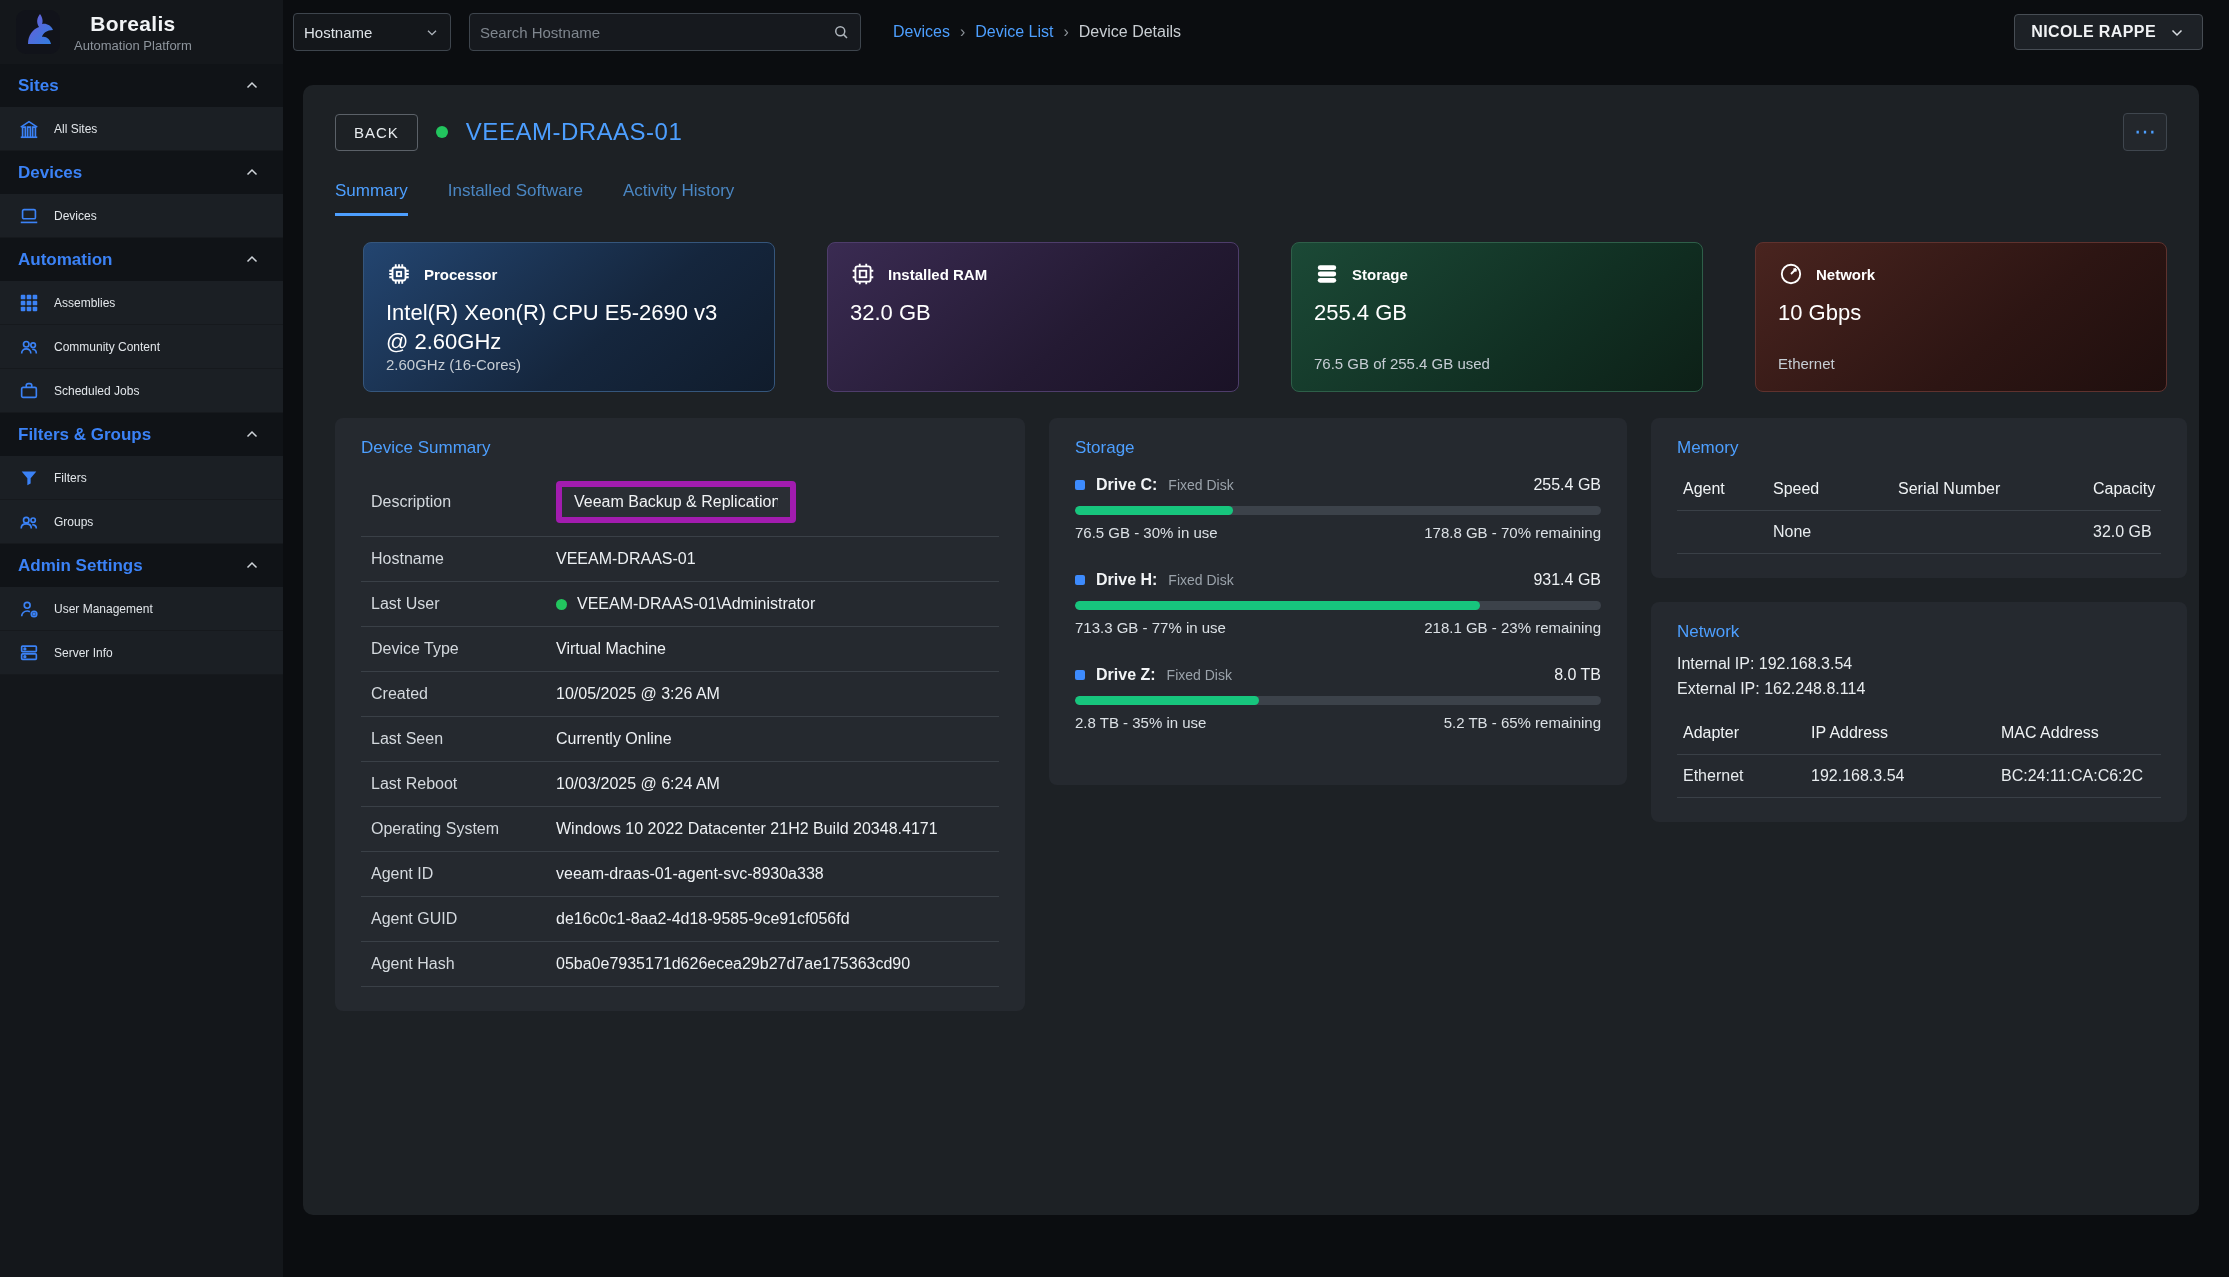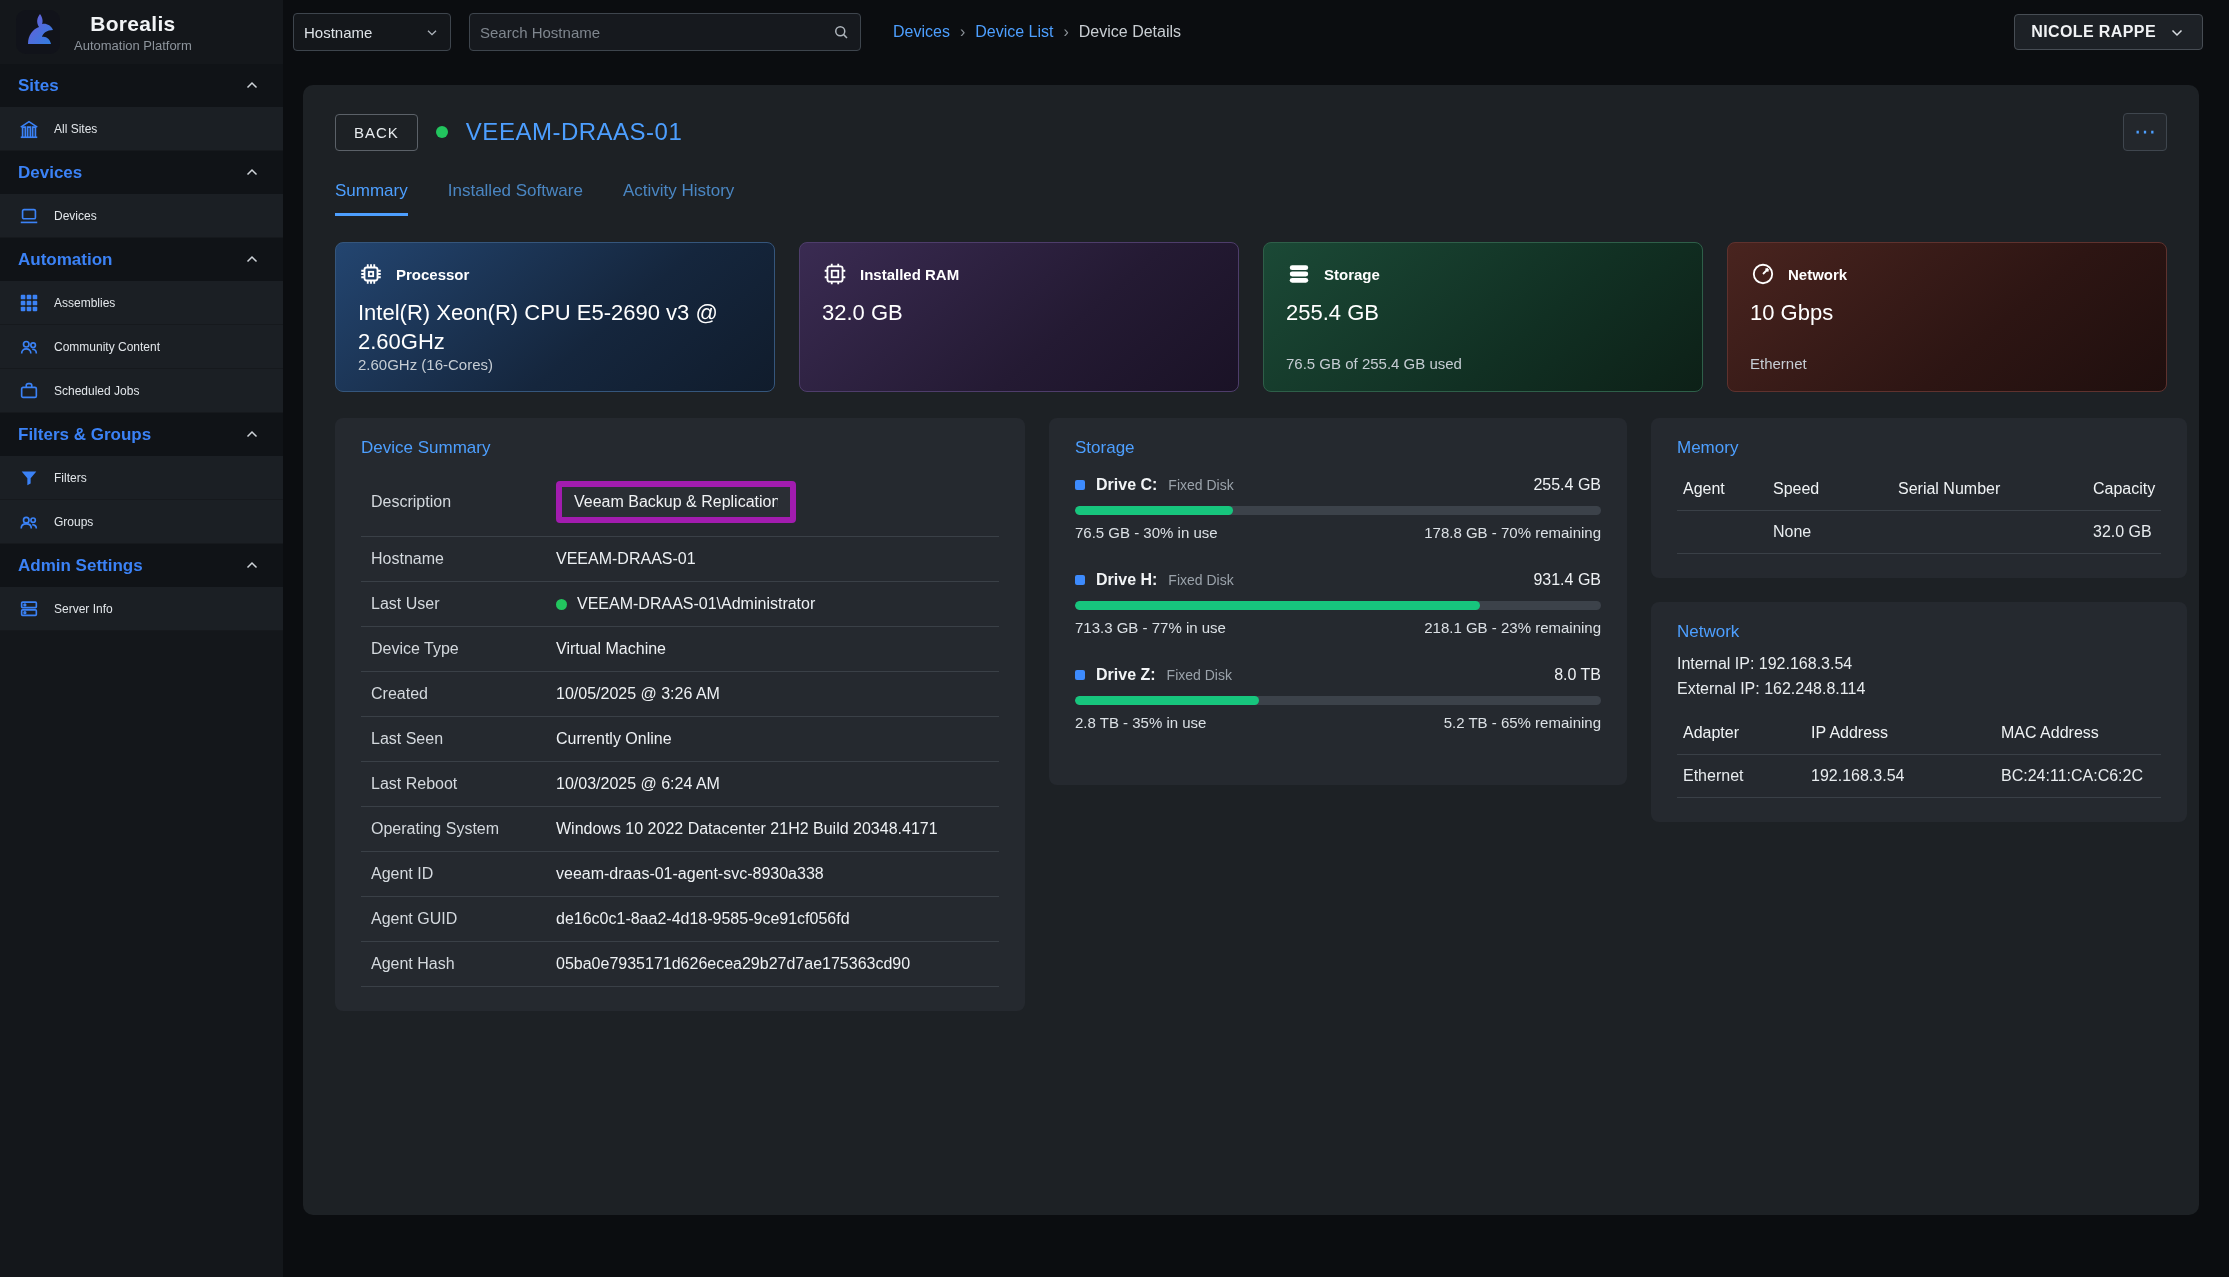--- a/index.html
+++ b/index.html
@@ -76,21 +76,21 @@
     border:1px solid #3f464e; border-radius:4px; color:#4d9fff; font-size:22px;
     line-height:1; cursor:pointer;
   }
 
   .tabs { display:flex; gap:40px; margin-top:30px; font-size:17px; }
   .tab { padding-bottom:12px; color:#4a86c2; cursor:pointer; border-bottom:3px solid transparent; }
   .tab.active { color:#4d9fff; border-bottom-color:#4d9fff; }
 
   
   .cards { display:grid; grid-template-columns:repeat(4,1fr); gap:24px; margin-top:26px; }
-  .card { border-radius:8px; border:1px solid; padding:18px 22px; height:150px; display:flex; flex-direction:column; }
+  .card { border-radius:8px; border:1px solid; padding:18px 22px; height:150px; display:flex; flex-direction:column;margin-left:28px; }
   .card-head { display:flex; align-items:center; gap:12px; font-size:15px; font-weight:bold; color:#ffffff; }
   .card-icon { width:26px; height:26px; color:#ffffff; }
   .card-value { margin-top:12px; font-size:22px; color:#ffffff; line-height:1.3; max-width:92%; }
   .card-footer { margin-top:auto; font-size:15px; color:#c6cdd4; min-height:18px; }
   .card.cpu     { background:linear-gradient(140deg,#234570 0%,#15263d 60%,#101c2c 100%); border-color:#35567c; }
   .card.ram     { background:linear-gradient(140deg,#3a2b52 0%,#241a33 60%,#1a1226 100%); border-color:#4e3d6b; }
   .card.storage { background:linear-gradient(140deg,#1b4936 0%,#113023 60%,#0d2017 100%); border-color:#2e5f49; }
   .card.network { background:linear-gradient(140deg,#49241f 0%,#2d1513 60%,#1f0f0e 100%); border-color:#5f322e; }
 
   
@@ -239,20 +239,29 @@
             <path d="M15.5 14.8c2.7.2 4.5 2 4.5 4.2"></path>
           </svg></span>
       <span>Groups</span>
     </div>
 
     <div class="nav-header">
       <span>Admin Settings</span>
       <span class="chev"><svg viewBox="0 0 24 24" fill="none" stroke="currentColor" stroke-width="2">
             <polyline points="6 14 12 8 18 14"></polyline>
           </svg></span>
+    </div>
+    <div class="nav-item">
+      <span class="nav-icon"><svg viewBox="0 0 24 24" fill="none" stroke="currentColor" stroke-width="1.8">
+            <circle cx="10" cy="8" r="3.2"></circle>
+            <path d="M4 20c0-3.4 2.7-5.8 6-5.8 1.1 0 2.1.3 3 .8"></path>
+            <circle cx="17.5" cy="17.5" r="3"></circle>
+            <circle cx="17.5" cy="17.5" r="1"></circle>
+          </svg></span>
+      <span>User Management</span>
     </div>
     <div class="nav-item">
       <span class="nav-icon"><svg viewBox="0 0 24 24" fill="none" stroke="currentColor" stroke-width="1.8">
             <rect x="4" y="4.5" width="16" height="6" rx="1"></rect>
             <rect x="4" y="13" width="16" height="6" rx="1"></rect>
             <circle cx="7.5" cy="7.5" r="0.9" fill="currentColor"></circle>
             <circle cx="7.5" cy="16" r="0.9" fill="currentColor"></circle>
           </svg></span>
       <span>Server Info</span>
     </div>

